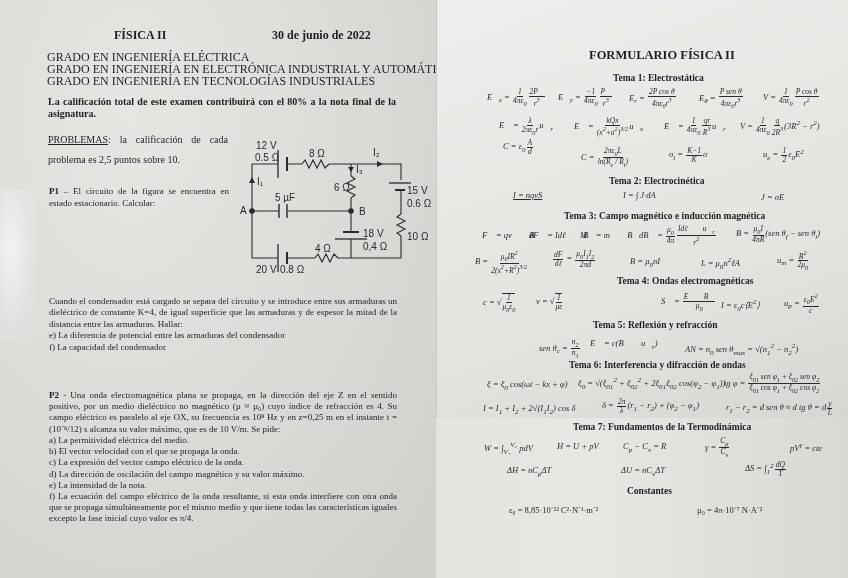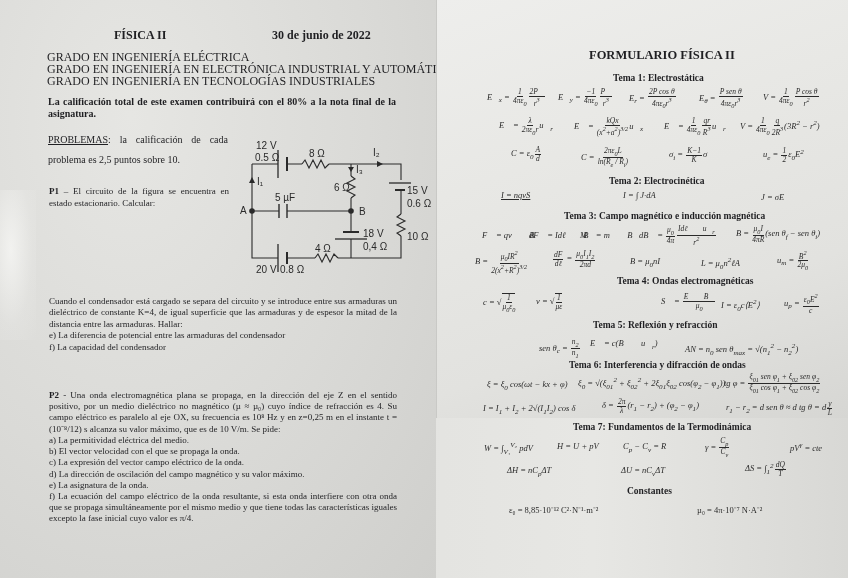--- a/index.html
+++ b/index.html
@@ -67,21 +67,21 @@
   </div>
 
   <div class="abs t9 justify" style="left:49px;top:390px;width:348px;line-height:11.2px;">
     <span class="b">P2</span><span> - Una onda electromagnética plana se propaga, en la dirección del eje Z en el sentido positivo, por un medio dieléctrico no magnético (µ ≈ µ₀) cuyo índice de refracción es 4. Su campo eléctrico es paralelo al eje OX, su frecuencia es 10⁸ Hz y en z=0,25 m en el instante t = (10⁻⁸/12) s alcanza su valor máximo, que es de 10 V/m. Se pide:</span>
   </div>
   <div class="abs t9" style="left:49px;top:435px;width:348px;line-height:11.2px;white-space:normal;">
     <div>a) La permitividad eléctrica del medio.</div>
     <div>b) El vector velocidad con el que se propaga la onda.</div>
     <div>c) La expresión del vector campo eléctrico de la onda.</div>
     <div>d) La dirección de oscilación del campo magnético y su valor máximo.</div>
-    <div>e) La asignatura de la onda.</div>
+    <div>e) La intensidad de la nota.</div>
     <div class="justify">f) La ecuación del campo eléctrico de la onda resultante, si esta onda interfiere con otra onda que se propaga simultáneamente por el mismo medio y que tiene todas las características iguales excepto la fase inicial cuyo valor es π/4.</div>
   </div>
 
   <svg class="circuit" viewBox="0 0 200 140">
     <g stroke="#2a2a2a" stroke-width="1.1" fill="none">
 
       <path d="M17 24 H43 M52 24 H67"></path>
       <polyline points="67,24 70,20 74,28 78,20 82,28 86,20 90,28 94,24"></polyline>
       <path d="M94 24 H166 V40"></path>
 
@@ -193,39 +193,39 @@
         <span>R<sup>3</sup></span>
       </span>u⃗<sub>r</sub></div>
   <div class="abs f" style="left:303px;top:117px;">V = <span class="frac">
         <span>1</span>
         <span>4πε<sub>0</sub></span>
       </span><span class="frac">
         <span>q</span>
         <span>2R<sup>3</sup></span>
       </span>(3R<sup>2</sup> − r<sup>2</sup>)</div>
 
-  <div class="abs f" style="left:66px;top:146px;margin-left:8px;">C = ε<sub>0</sub><span class="frac">
+  <div class="abs f" style="left:66px;top:139px;">C = ε<sub>0</sub><span class="frac">
         <span>A</span>
         <span>d</span>
       </span></div>
   <div class="abs f" style="left:144px;top:147px;">C = <span class="frac">
         <span>2πε<sub>0</sub>L</span>
         <span>ln(R<sub>e</sub> / R<sub>i</sub>)</span>
       </span></div>
   <div class="abs f" style="left:232px;top:147px;">σ<sub>i</sub> = <span class="frac">
         <span>K−1</span>
         <span>K</span>
       </span>σ</div>
   <div class="abs f" style="left:326px;top:147px;">u<sub>e</sub> = <span class="frac">
         <span>1</span>
         <span>2</span>
       </span>ε<sub>0</sub>E<sup>2</sup></div>
 
   <div class="abs tema" style="left:172px;top:176px;">Tema 2: Electrocinética</div>
-  <div class="abs f" style="left:64px;top:190px;text-decoration:underline;">I = nqvS</div>
+  <div class="abs f" style="left:76px;top:190px;text-decoration:underline;">I = nqvS</div>
   <div class="abs f" style="left:186px;top:190px;">I = ∫ J·dA</div>
   <div class="abs f" style="left:324px;top:192px;">J = σE</div>
 
   <div class="abs tema" style="left:127px;top:211px;">Tema 3: Campo magnético e inducción magnética</div>
   <div class="abs f" style="left:45px;top:230px;">F⃗ = qv⃗ ∧ B⃗</div>
   <div class="abs f" style="left:92px;top:230px;">dF⃗ = Idℓ⃗ ∧ B⃗</div>
   <div class="abs f" style="left:143px;top:230px;">M⃗ = m⃗ ∧ B⃗</div>
   <div class="abs f" style="left:202px;top:225px;">dB⃗ = <span class="frac">
         <span>μ<sub>0</sub></span>
         <span>4π</span>

